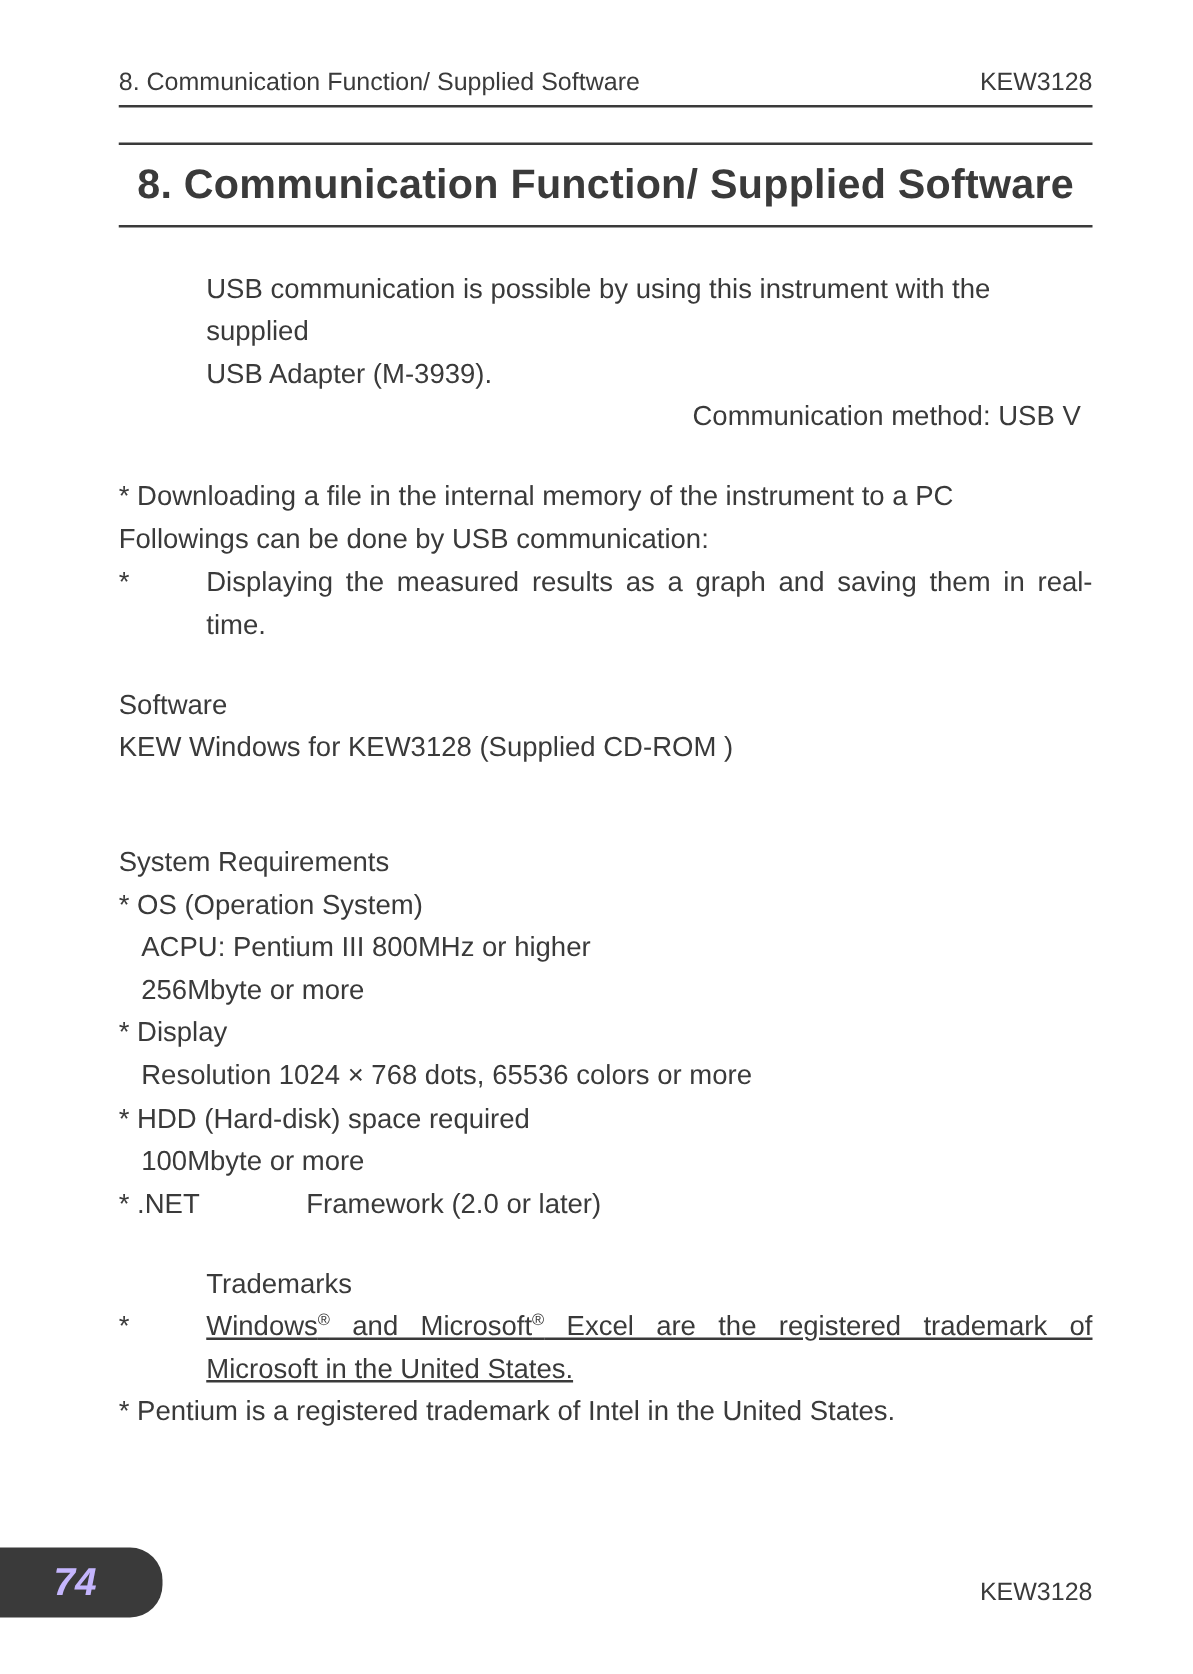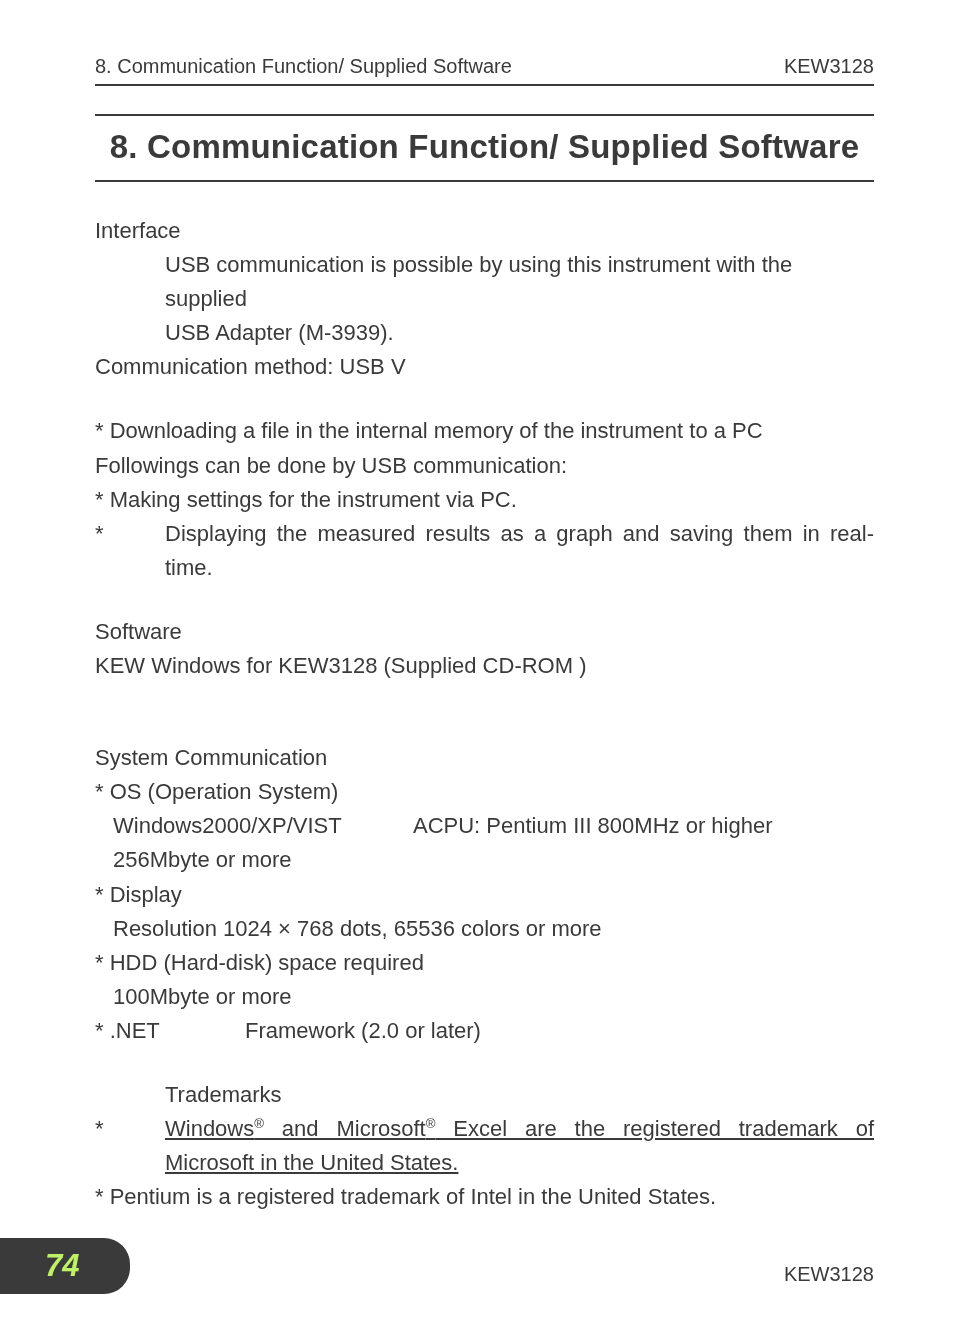--- a/index.html
+++ b/index.html
@@ -55,41 +55,42 @@
     width: 70px;
     flex: 0 0 70px;
   }
   .bullet-row .txt {
     flex: 1;
     text-align: justify;
   }
   .sub-indent { padding-left: 18px; }
   .two-col {
     display: flex;
+    justify-content: flex-end;
   }
   .two-col .left { width: 300px; flex: 0 0 300px; }
   .two-col .right { flex: 1; }
   .footer-row {
     display: flex;
     align-items: flex-end;
     justify-content: space-between;
     margin-top: auto;
   }
   .page-badge {
     background: #3a3a3a;
-    color: #bef264;
+    color: #c4b5fd;
     font-size: 31px;
     font-weight: bold;
     font-style: italic;
-    padding: 10px 34px 10px 45px;
+    padding: 10px 34px 10px 24px;
     border-top-right-radius: 26px;
     border-bottom-right-radius: 26px;
     margin-left: -95px;
     min-width: 130px;
-    text-align: left;
+    text-align: center;
   }
   .footer-model {
     font-size: 20px;
     padding-bottom: 8px;
   }
   sup.reg { font-size: 0.6em; vertical-align: super; }
 </style>
 </head>
 <body>
 
@@ -99,50 +100,47 @@
     <span>8. Communication Function/ Supplied Software</span>
     <span>KEW3128</span>
   </div>
 
   <div class="chapter-title-wrap">
     <div class="chapter-title">8. Communication Function/ Supplied Software</div>
   </div>
 
   <div class="body">
 
-    <div class="para">Interface</div>
     <div class="indent-block">
       <div class="para">USB communication is possible by using this instrument with the supplied</div>
       <div class="para">USB Adapter (M-3939).</div>
     </div>
     <div class="two-col">
       <div class="left" style="width:320px; flex:0 0 320px;">Communication method: USB V</div>
     </div>
 
     <div class="gap-med"></div>
 
     <div class="para">* Downloading a file in the internal memory of the instrument to a PC</div>
     <div class="para">Followings can be done by USB communication:</div>
-    <div class="para">* Making settings for the instrument via PC.</div>
     <div class="bullet-row">
       <div class="ast">*</div>
       <div class="txt">Displaying the measured results as a graph and saving them in real-time.</div>
     </div>
 
     <div class="gap-med"></div>
 
     <div class="para">Software</div>
     <div class="para">KEW Windows for KEW3128 (Supplied CD-ROM )</div>
 
     <div class="gap-large"></div>
 
-    <div class="para">System Communication</div>
+    <div class="para">System Requirements</div>
     <div class="para">* OS (Operation System)</div>
     <div class="two-col sub-indent">
-      <div class="left">Windows2000/XP/VIST</div>
       <div class="right">ACPU: Pentium III 800MHz or higher</div>
     </div>
     <div class="para sub-indent">256Mbyte or more</div>
     <div class="para">* Display</div>
     <div class="para sub-indent">Resolution 1024 × 768 dots, 65536 colors or more</div>
     <div class="para">* HDD (Hard-disk) space required</div>
     <div class="para sub-indent">100Mbyte or more</div>
     <div style="display:flex;">
       <div style="width:150px; flex:0 0 150px;">* .NET</div>
       <div>Framework (2.0 or later)</div>

